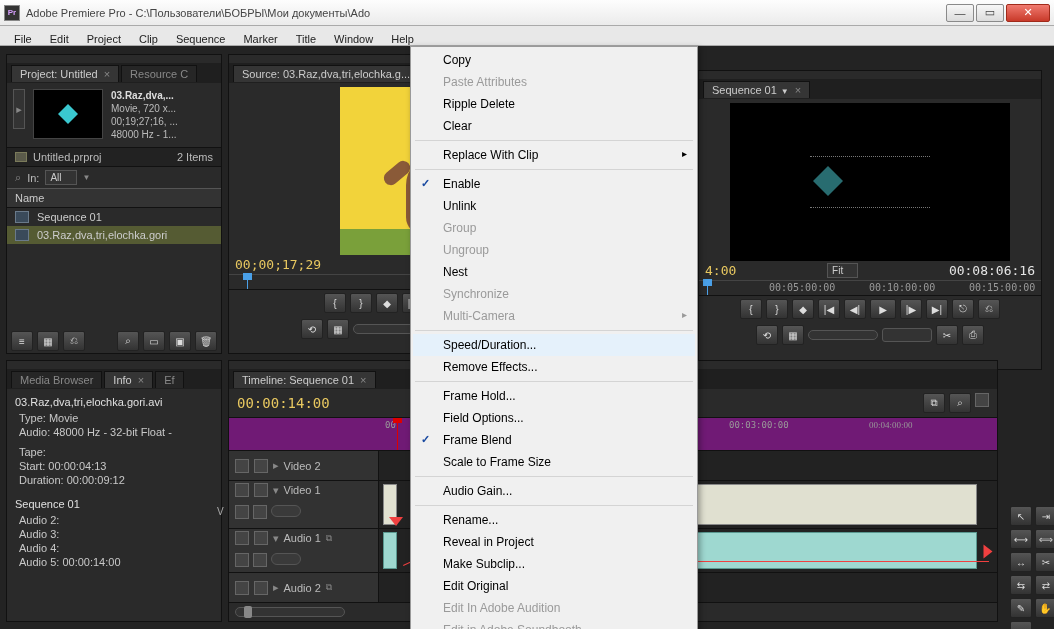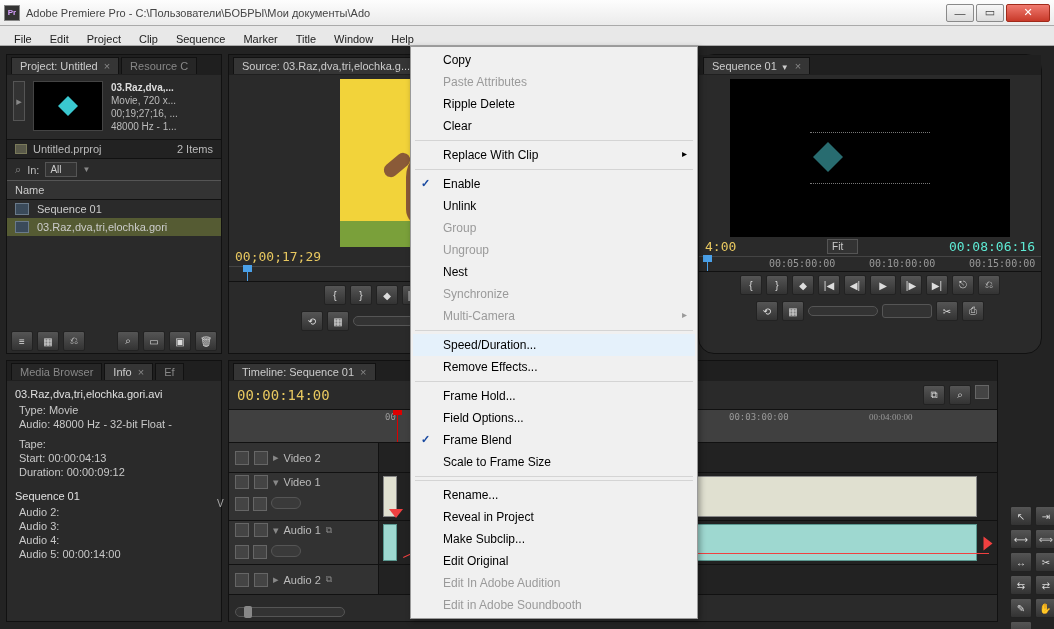--- a/index.html
+++ b/index.html
@@ -13,21 +13,21 @@
 .wbtn { width:28px; height:18px; border:1px solid #8a8a8a; border-radius:2px; background:linear-gradient(#f7f7f7,#dcdcdc); display:flex; align-items:center; justify-content:center; font-size:11px; color:#444; }
 .wbtn.close { background:linear-gradient(#f07a6f,#c83a2a); color:#fff; border-color:#a02a1a; width:44px; }
 
 
 .menubar { height:20px; background:#e8e8e8; display:flex; align-items:center; padding:0 6px; gap:2px; color:#222; border-bottom:1px solid #aaa; }
 .menubar span { padding:2px 8px;margin-top:6px; }
 
 
 .ws { position:relative; width:100%; height:583px; background:#232323; }
 .panel { position:absolute; background:#2a2a2a; border:1px solid #111; }
-.tabrow { height:20px; background:#1f1f1f; display:flex; align-items:center; padding-left:4px; gap:2px; }
+.tabrow { height:20px; background:#1f1f1f; display:flex; align-items:center; padding-left:4px; gap:2px;margin-top:8px; }
 .tab { padding:2px 8px; background:#353535; color:#ccc; border:1px solid #111; border-bottom:none; font-size:11px; }
 .tab.inact { background:#262626; color:#888; }
 .tab .mx { margin-left:6px; color:#888; }
 
 
 .thumbrow { display:flex; padding:6px; gap:8px; align-items:flex-start; }
 .thumb { width:70px; height:50px; background:#000; border:1px solid #444; display:flex; align-items:center; justify-content:center; }
 .thumb svg { width:24px; height:24px; }
 .meta div { font-size:10px; color:#bbb; line-height:13px; }
 .bin { display:flex; justify-content:space-between; padding:3px 8px; color:#bbb; border-top:1px solid #111; border-bottom:1px solid #111; background:#222; }
@@ -37,39 +37,39 @@
 .plist .row { padding:3px 8px; display:flex; align-items:center; gap:8px; color:#ccc; }
 .plist .row.sel { background:#555b33; }
 .picon { width:14px; height:12px; background:#3a4a5a; border:1px solid #6a7a8a; }
 
 
 .monitor { position:absolute; background:#2a2a2a; border:1px solid #111; }
 .srcvid { margin:4px auto 0; background:#f2d33a; position:relative; overflow:hidden; }
 .progvid { margin:4px auto 0; background:#000; display:flex; align-items:center; justify-content:center; }
 .progvid .pglyph { color:#6ad0d0; opacity:.7; }
 .tc { color:#e8c860; font-family:Consolas,monospace; font-size:13px; }
-.tc.white { color:#5eead4; }
+.tc.white { color:#e5e5e5; }
 .monfoot { padding:2px 6px; display:flex; justify-content:space-between; align-items:center; }
 .ruler { height:16px; background:#2a2a2a; border-top:1px solid #444;border-bottom:1px solid #111; position:relative; }
 .ruler .rlabel { position:absolute; top:1px; font-size:10px; color:#9a9a9a; font-family:Consolas,monospace; }
 .playhead { position:absolute; top:0; bottom:0; width:1px; background:#4aa0e8; }
 .playhead::before { content:""; position:absolute; top:-2px; left:-4px; width:9px; height:7px; background:#4aa0e8; }
 .ctrls { height:50px; background:#2a2a2a; display:flex; flex-direction:column; }
 .crow { display:flex; align-items:center; justify-content:center; gap:4px; padding:3px 4px; }
 .cbtn { width:22px; height:20px; background:linear-gradient(#555,#333); border:1px solid #222; border-radius:2px; display:flex;align-items:center;justify-content:center;color:#ddd; font-size:10px;}
 .cbtn.play { width:26px; }
 
 
 .infobody { padding:6px 8px; color:#c8c8c8; font-size:10px; line-height:14px; }
 .infobody .h { color:#e0e0e0; margin-bottom:2px; }
 .infobody .ind { padding-left:4px; }
 
 
 .tlhdr { display:flex; align-items:center; justify-content:space-between; padding:4px 8px; }
-.tlruler { height:34px; background:#404040; border-top:1px solid #111; border-bottom:1px solid #111; position:relative; overflow:hidden;}
+.tlruler { height:34px; background:#701a75; border-top:1px solid #111; border-bottom:1px solid #111; position:relative; overflow:hidden;}
 .tlruler .rlabel { position:absolute; top:2px; font-size:9px; color:#999; font-family:Consolas,monospace;}
 .track { height:30px; border-bottom:1px solid #111; display:flex; }
 .trackhdr { width:150px; background:#323232; border-right:1px solid #111; padding:2px 6px; display:flex; align-items:center; gap:5px; color:#bbb; font-size:10px;}
 .tricon { width:14px;height:14px;background:#444;border:1px solid #666;display:inline-block;}
 .trackbody { flex:1; background:#222; position:relative; }
 .clip { position:absolute; top:3px; bottom:3px; background:#e0e0d0; border:1px solid #888; }
 .aclip { position:absolute; top:3px; bottom:3px; background:#9ed8d0; border:1px solid #5a9890; }
 .tlplayhead { position:absolute; top:0; bottom:0; width:1px; background:#d00; z-index:5;}
 .tlplayhead::before { content:""; position:absolute; top:-2px; left:-4px; width:9px;height:7px;background:#d00;}
 .redline { position:absolute; height:1px; background:#f04040; }
@@ -206,21 +206,21 @@
         <div class="cbtn">▦</div>
         <div style="width:70px;height:10px;background:#333;border:1px solid #555;border-radius:5px;"></div>
         <div style="width:50px;height:14px;background:#333;border:1px solid #555;border-radius:3px;"></div>
         <div class="cbtn">⎀</div>
         <div class="cbtn">⎚</div>
         <div class="cbtn">⎙</div>
       </div>
     </div>
   </div>
 
-  <div class="monitor" style="left:698px; top:8px; width:344px; height:300px;border-radius:16px;">
+  <div class="monitor" style="left:698px; top:24px; width:344px; height:300px;">
     <div class="tabrow">
         <div class="tab"><span>Sequence 01</span><span style="margin-left:4px;font-size:8px;">▼</span><span class="mx">×</span></div>
       </div>
     <div class="progvid" style="width:280px;height:158px;">
       <div class="pglyph">
         <div style="width:120px;border-top:1px dotted #aaa;margin-bottom:6px;"></div>
         <svg width="36" height="36" viewBox="0 0 24 24">
             <polygon points="12,2 22,12 12,22 2,12" fill="#3a9aa0"></polygon>
           </svg>
         <div style="width:120px;border-top:1px dotted #aaa;margin-top:6px;"></div>
@@ -406,20 +406,21 @@
     <div class="mi sub dis">Multi-Camera</div>
     <div class="msep"></div>
     <div class="mi" style="background:#e5f1fb;">Speed/Duration...</div>
     <div class="mi">Remove Effects...</div>
     <div class="msep"></div>
     <div class="mi">Frame Hold...</div>
     <div class="mi">Field Options...</div>
     <div class="mi chk">Frame Blend</div>
     <div class="mi">Scale to Frame Size</div>
     <div class="msep"></div>
+    <div class="mi">Audio Gain...</div>
     <div class="msep"></div>
     <div class="mi">Rename...</div>
     <div class="mi">Reveal in Project</div>
     <div class="mi">Make Subclip...</div>
     <div class="mi">Edit Original</div>
     <div class="mi dis">Edit In Adobe Audition</div>
     <div class="mi dis">Edit in Adobe Soundbooth</div>
 
   </div>
   <div class="redbox" style="left:427px; top:296px; width:268px; height:22px;"></div>

